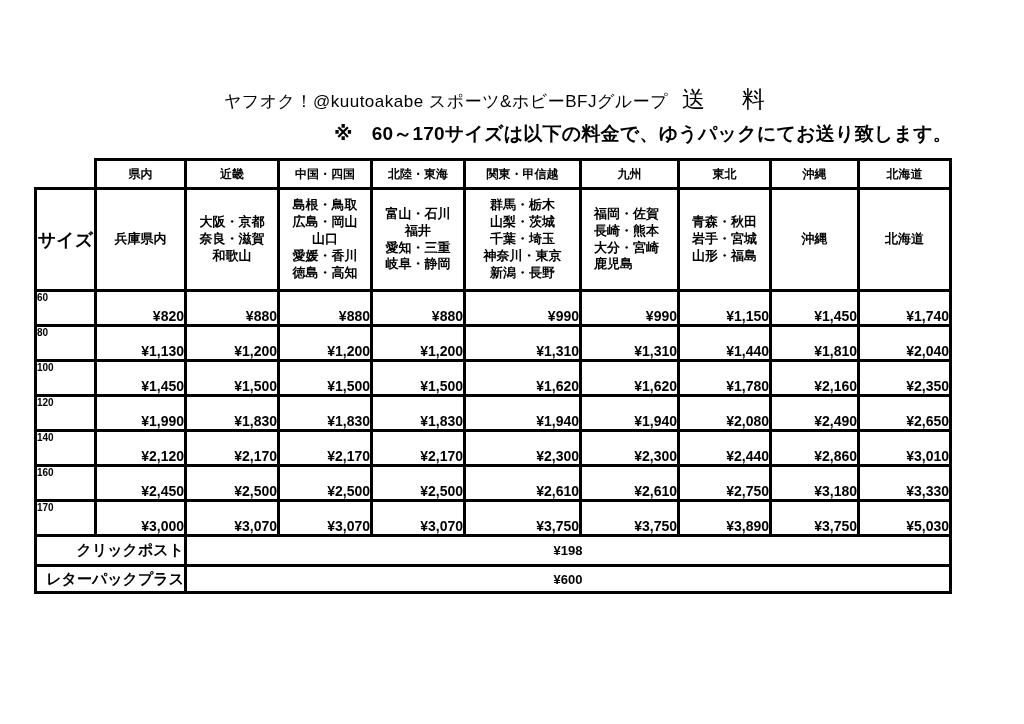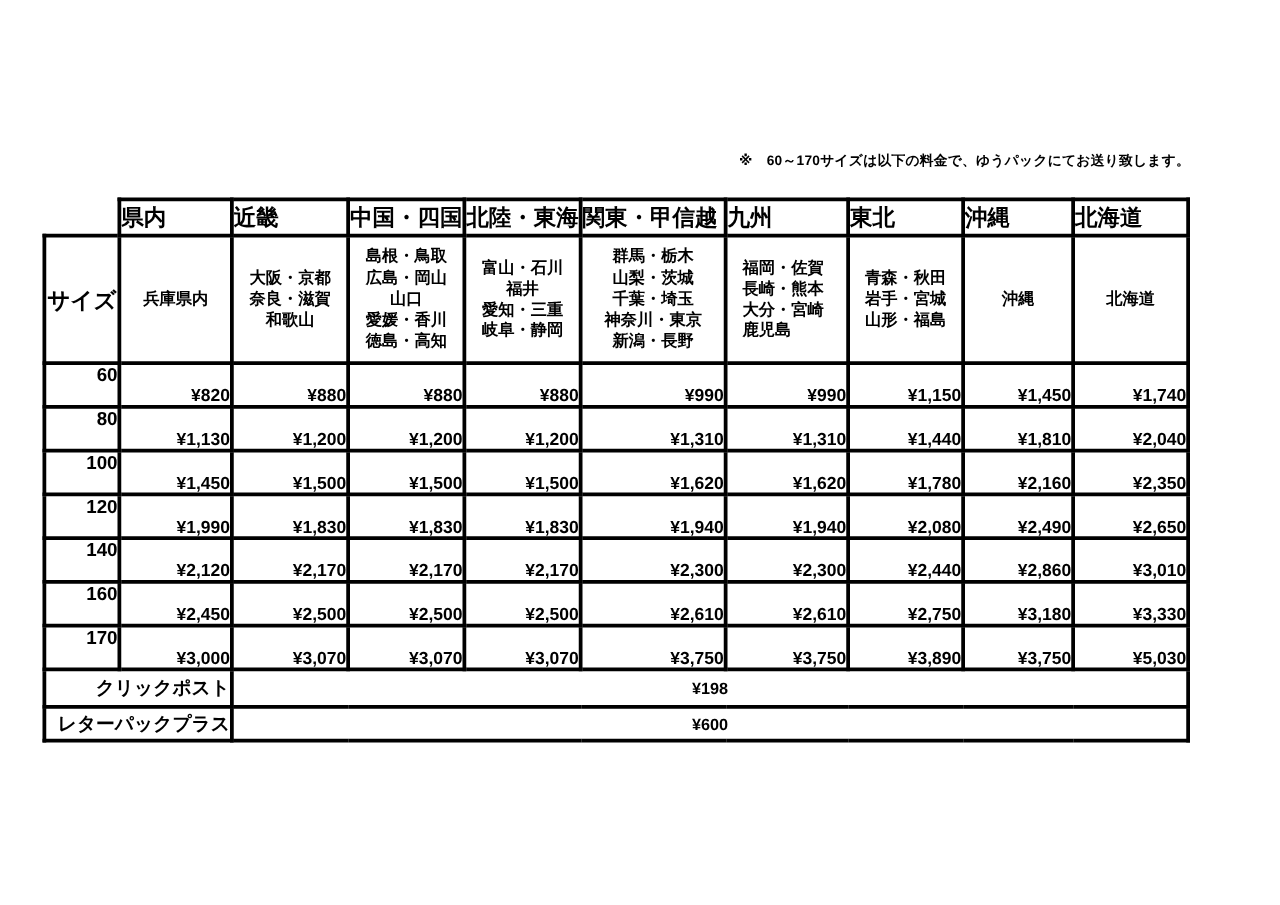--- a/index.html
+++ b/index.html
@@ -20,21 +20,21 @@
     white-space: nowrap;
   }
   .title-main { font-size: 17px; letter-spacing: 0.5px; }
   .title-big  { font-size: 23px; margin-left: 14px; letter-spacing: 7px; font-weight: 500; }
 
   .note-row {
     position: absolute;
     top: 121px; left: 35px; width: 917px;
     text-align: right;
     font-weight: bold;
-    font-size: 11px;
+    font-size: 19px;
     letter-spacing: 0.2px;
   }
 
   table.fee-table {
     position: absolute;
     top: 158px; left: 34px;
     border-collapse: collapse;
     table-layout: fixed;
   }
   .fee-table td {
@@ -45,41 +45,42 @@
   }
   td.cell-empty { border: none; }
 
   tr.h1 td { height: 29px; }
   tr.h2 td { height: 102px; }
   tr.data-row td { height: 35px; }
   tr.extra-row-1 td { height: 30px; }
   tr.extra-row-2 td { height: 27px; }
 
   .region-name {
-    font-size: 18px;
+    font-size: 12px;
+    text-align: center;
     vertical-align: middle;
   }
   .pref {
     font-size: 13px;
     line-height: 1.3;
     text-align: center;
     vertical-align: middle;
     white-space: pre-line;
   }
   
   tr.h2 td:nth-child(7) { text-align: left; padding-left: 12px; }
 
   .size-head {
     font-size: 18px;
     text-align: center;
     vertical-align: middle;
   }
   .size-cell {
-    font-size: 15px;
-    text-align: right;
+    font-size: 10px;
+    text-align: left;
     vertical-align: top;
     padding: 1px 5px 0 0;
   }
   .price-cell {
     font-size: 14px;
     text-align: right;
     vertical-align: bottom;
     padding: 0 3px 1px 0;
   }
   .extra-label {
@@ -91,20 +92,23 @@
     font-size: 13px;
     text-align: center;
     vertical-align: middle;
   }
 </style>
 </head>
 <body>
 
 <div class="page">
 
+  <div class="title-row">
+    <span class="title-main">ヤフオク！@kuutoakabe スポーツ&amp;ホビーBFJグループ</span><span class="title-big">送　料</span>
+  </div>
 
   <div class="note-row">※　60～170サイズは以下の料金で、ゆうパックにてお送り致します。</div>
 
   <table class="fee-table">
     <colgroup>
       <col style="width:60px">
         <col style="width:90px">
         <col style="width:93px">
       <col style="width:93px">
         <col style="width:93px">

